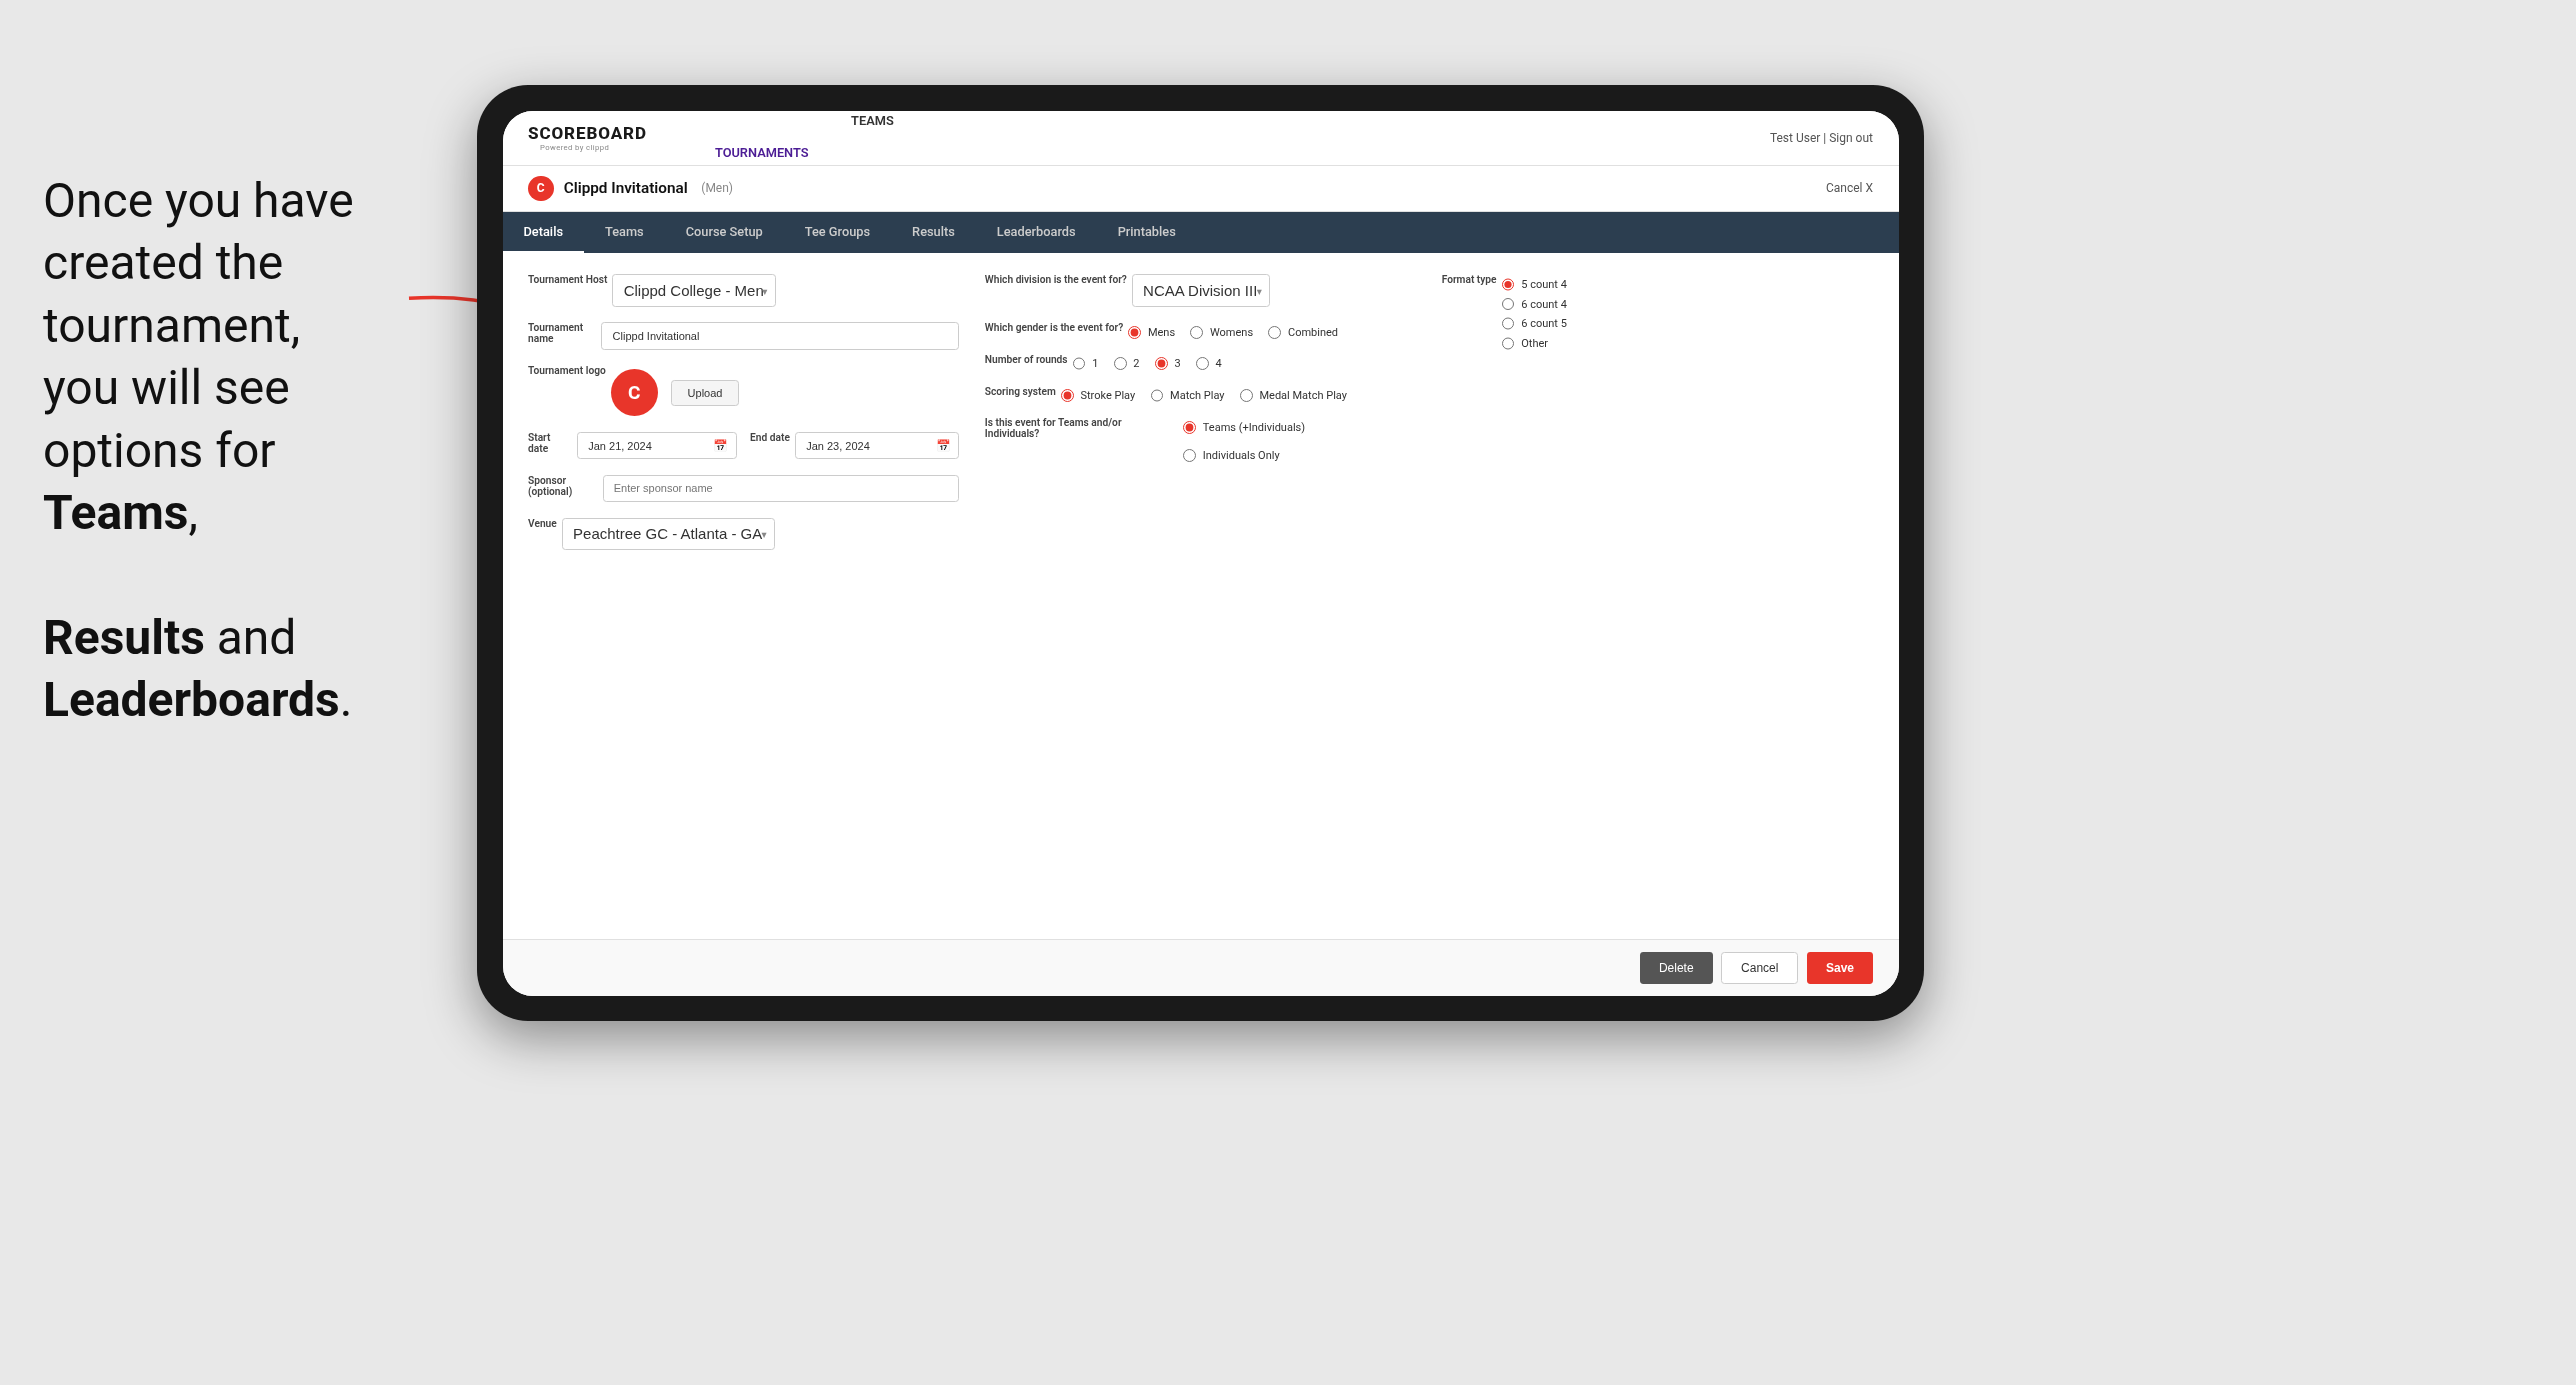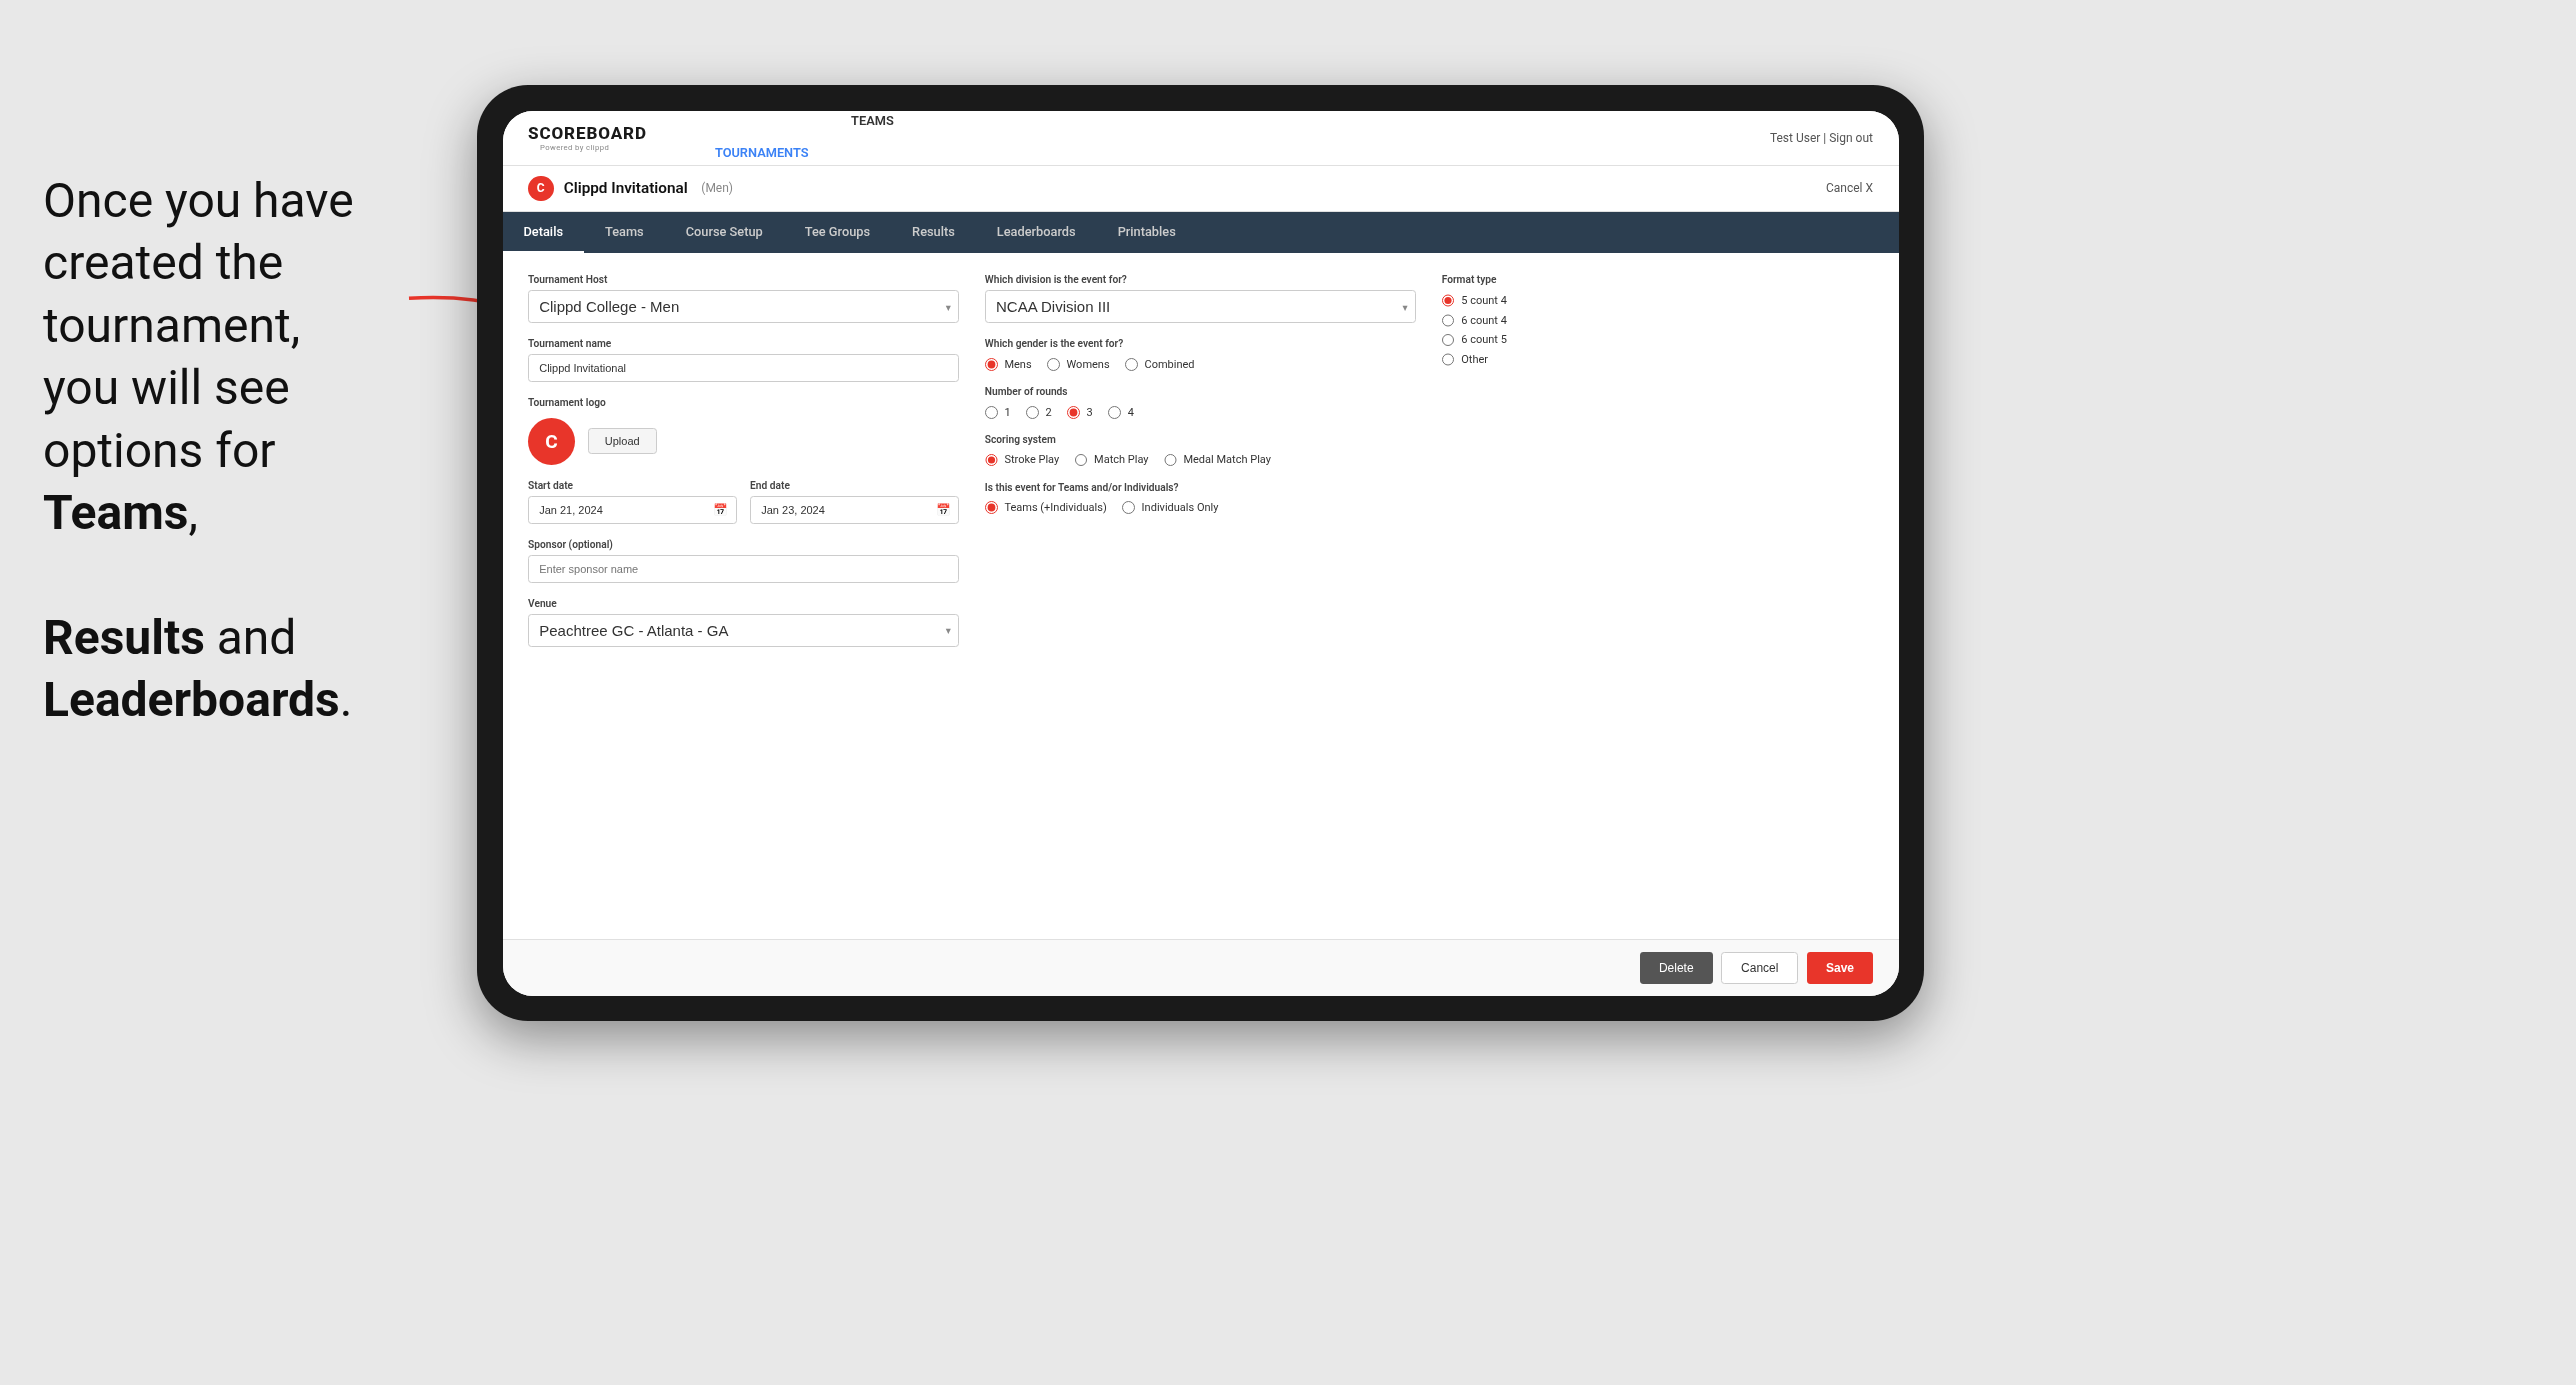--- a/index.html
+++ b/index.html
@@ -98,21 +98,21 @@
       font-size: 12.8px;
       font-weight: 600;
       color: #333;
       cursor: pointer;
       border-bottom: 2.6px solid transparent;
       text-decoration: none;
     }
 
     .nav-link.active {
       border-bottom: 2.6px solid #333;
-      color: #3b82f6;
+      color: #4c1d95;
       margin-top: 32px;
     }
 
     .user-area {
       font-size: 12px;
       color: #555;
       display: flex;
       align-items: center;
       gap: 4.3px;
     }
@@ -204,21 +204,21 @@
       gap: 17px 25.5px;
       align-content: start;
     }
 
     .col-1 { grid-column: 1; }
     .col-2 { grid-column: 2; }
     .col-3 { grid-column: 3; }
 
     .field-group {
       display: flex;
-      flex-direction: column;
+      flex-direction: row;
       gap: 5.1px;
     }
 
     .field-label {
       font-size: 10.2px;
       font-weight: 600;
       color: #444;
     }
 
     .field-input {

